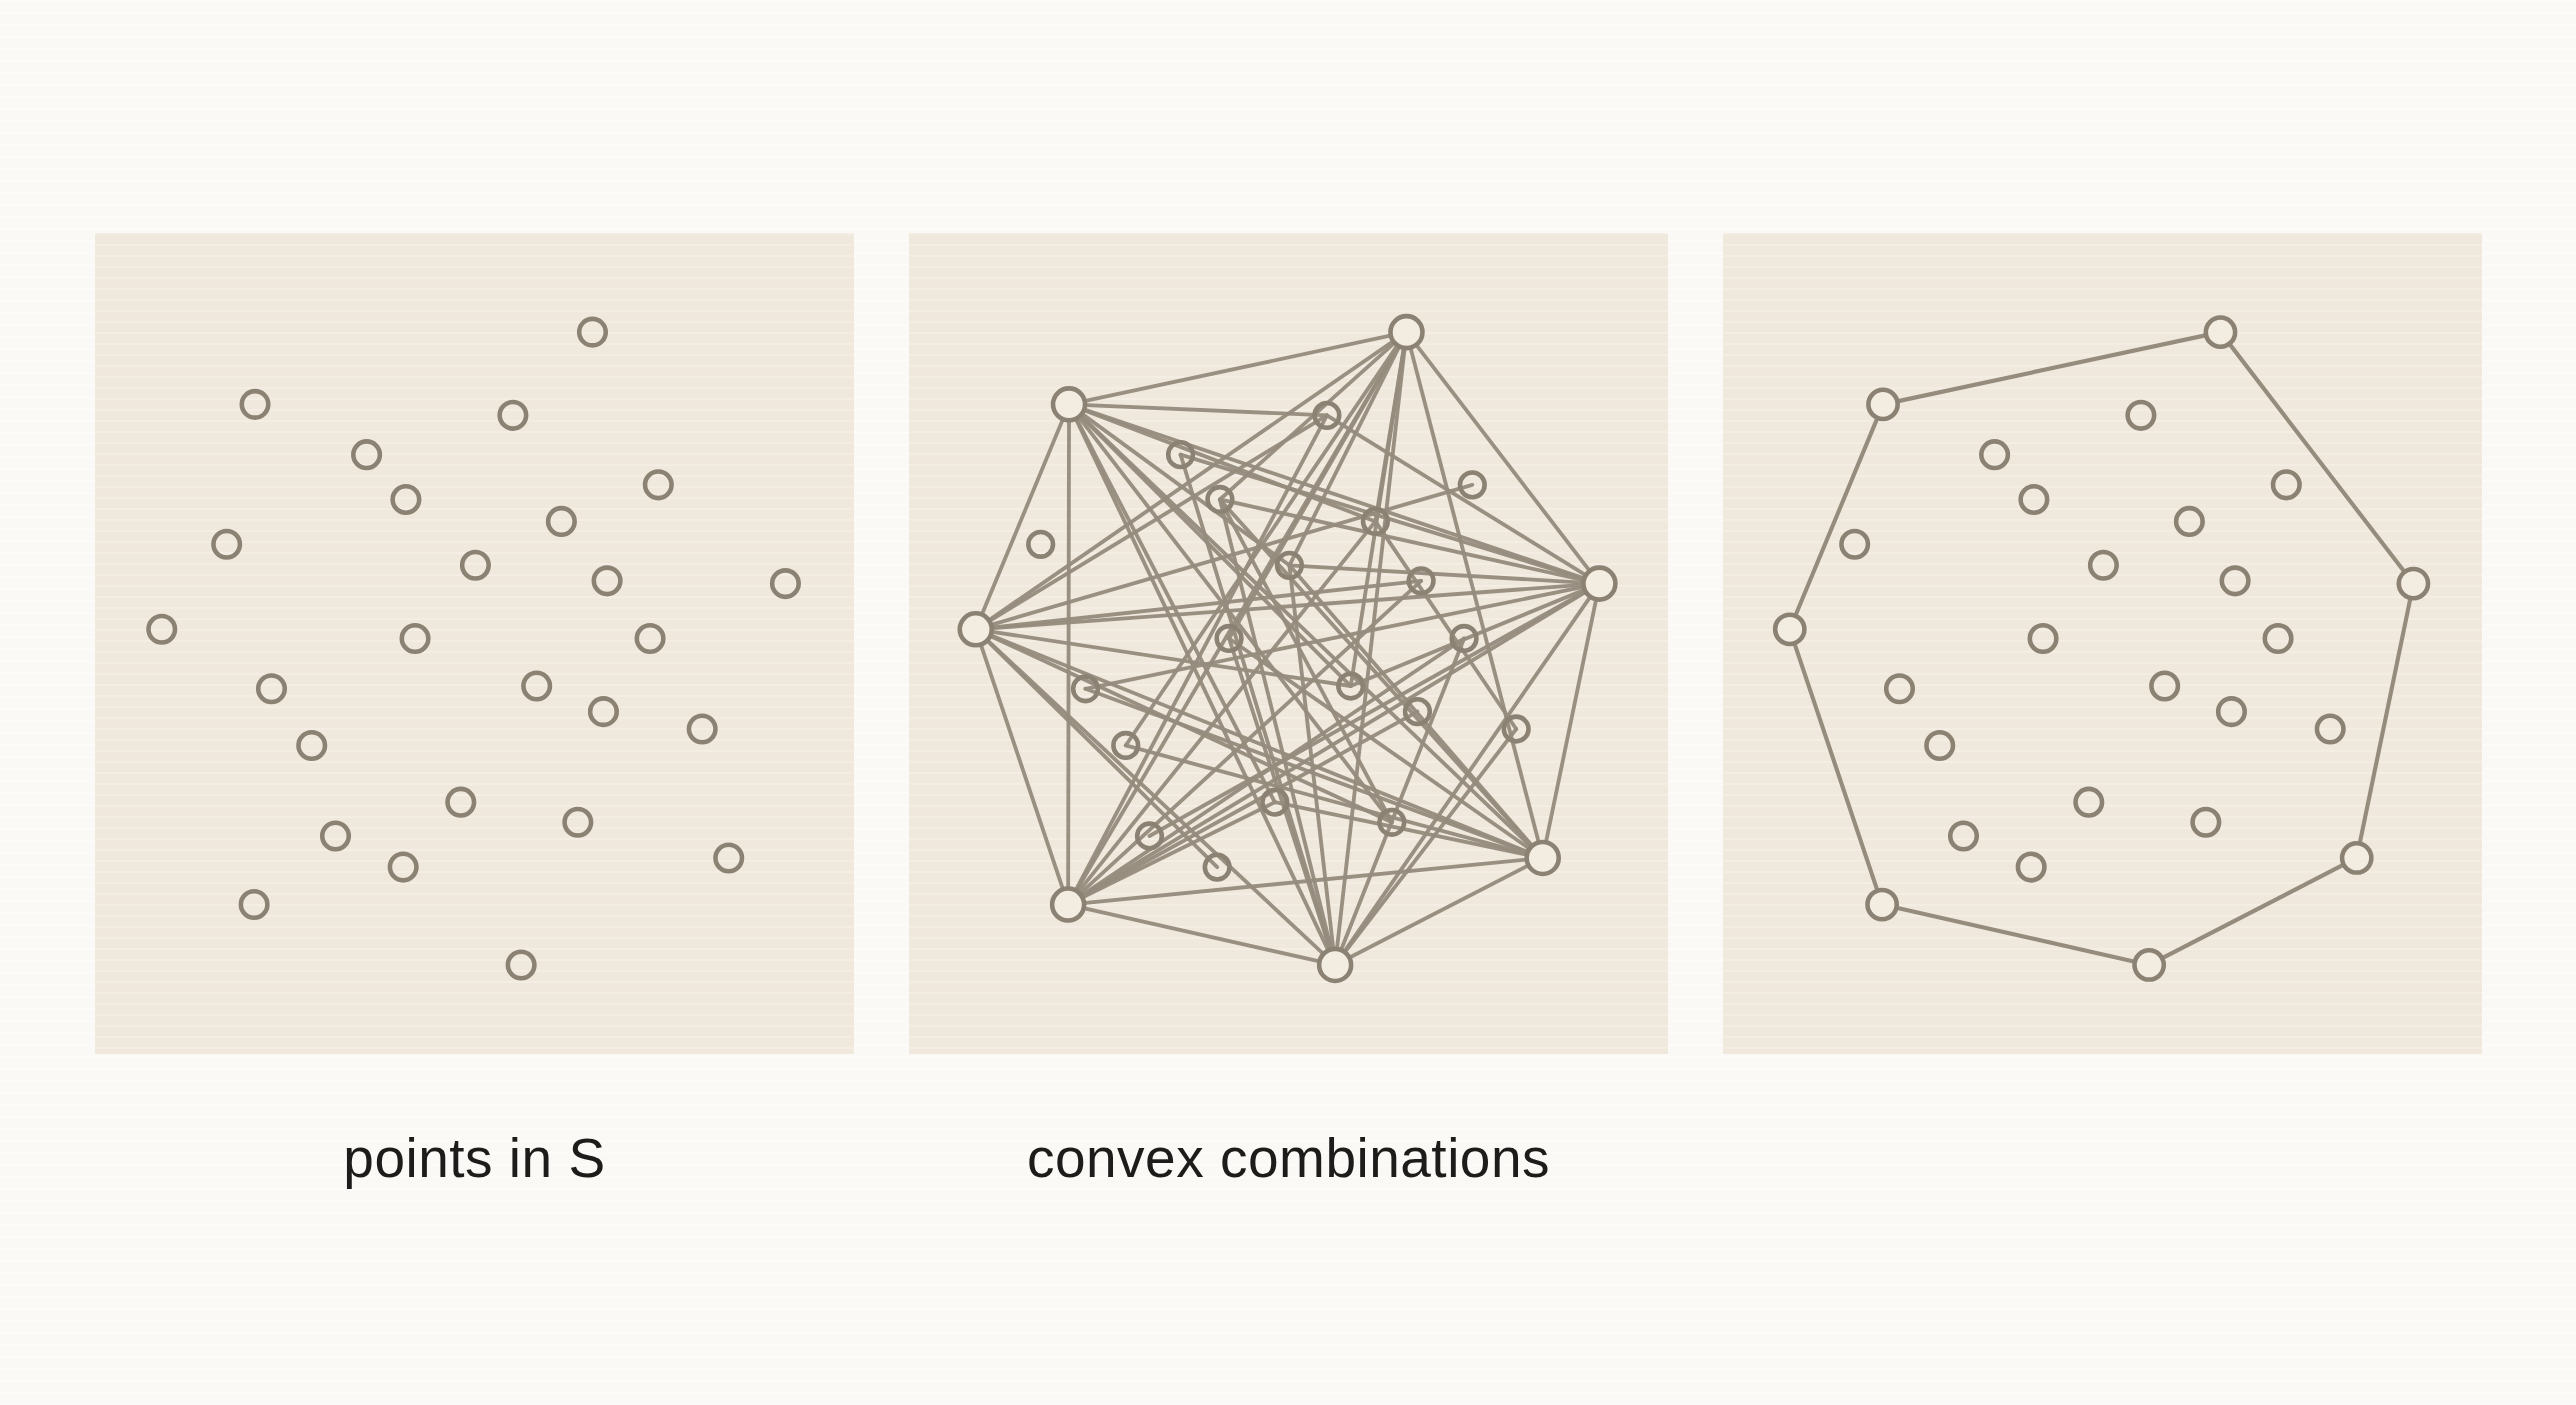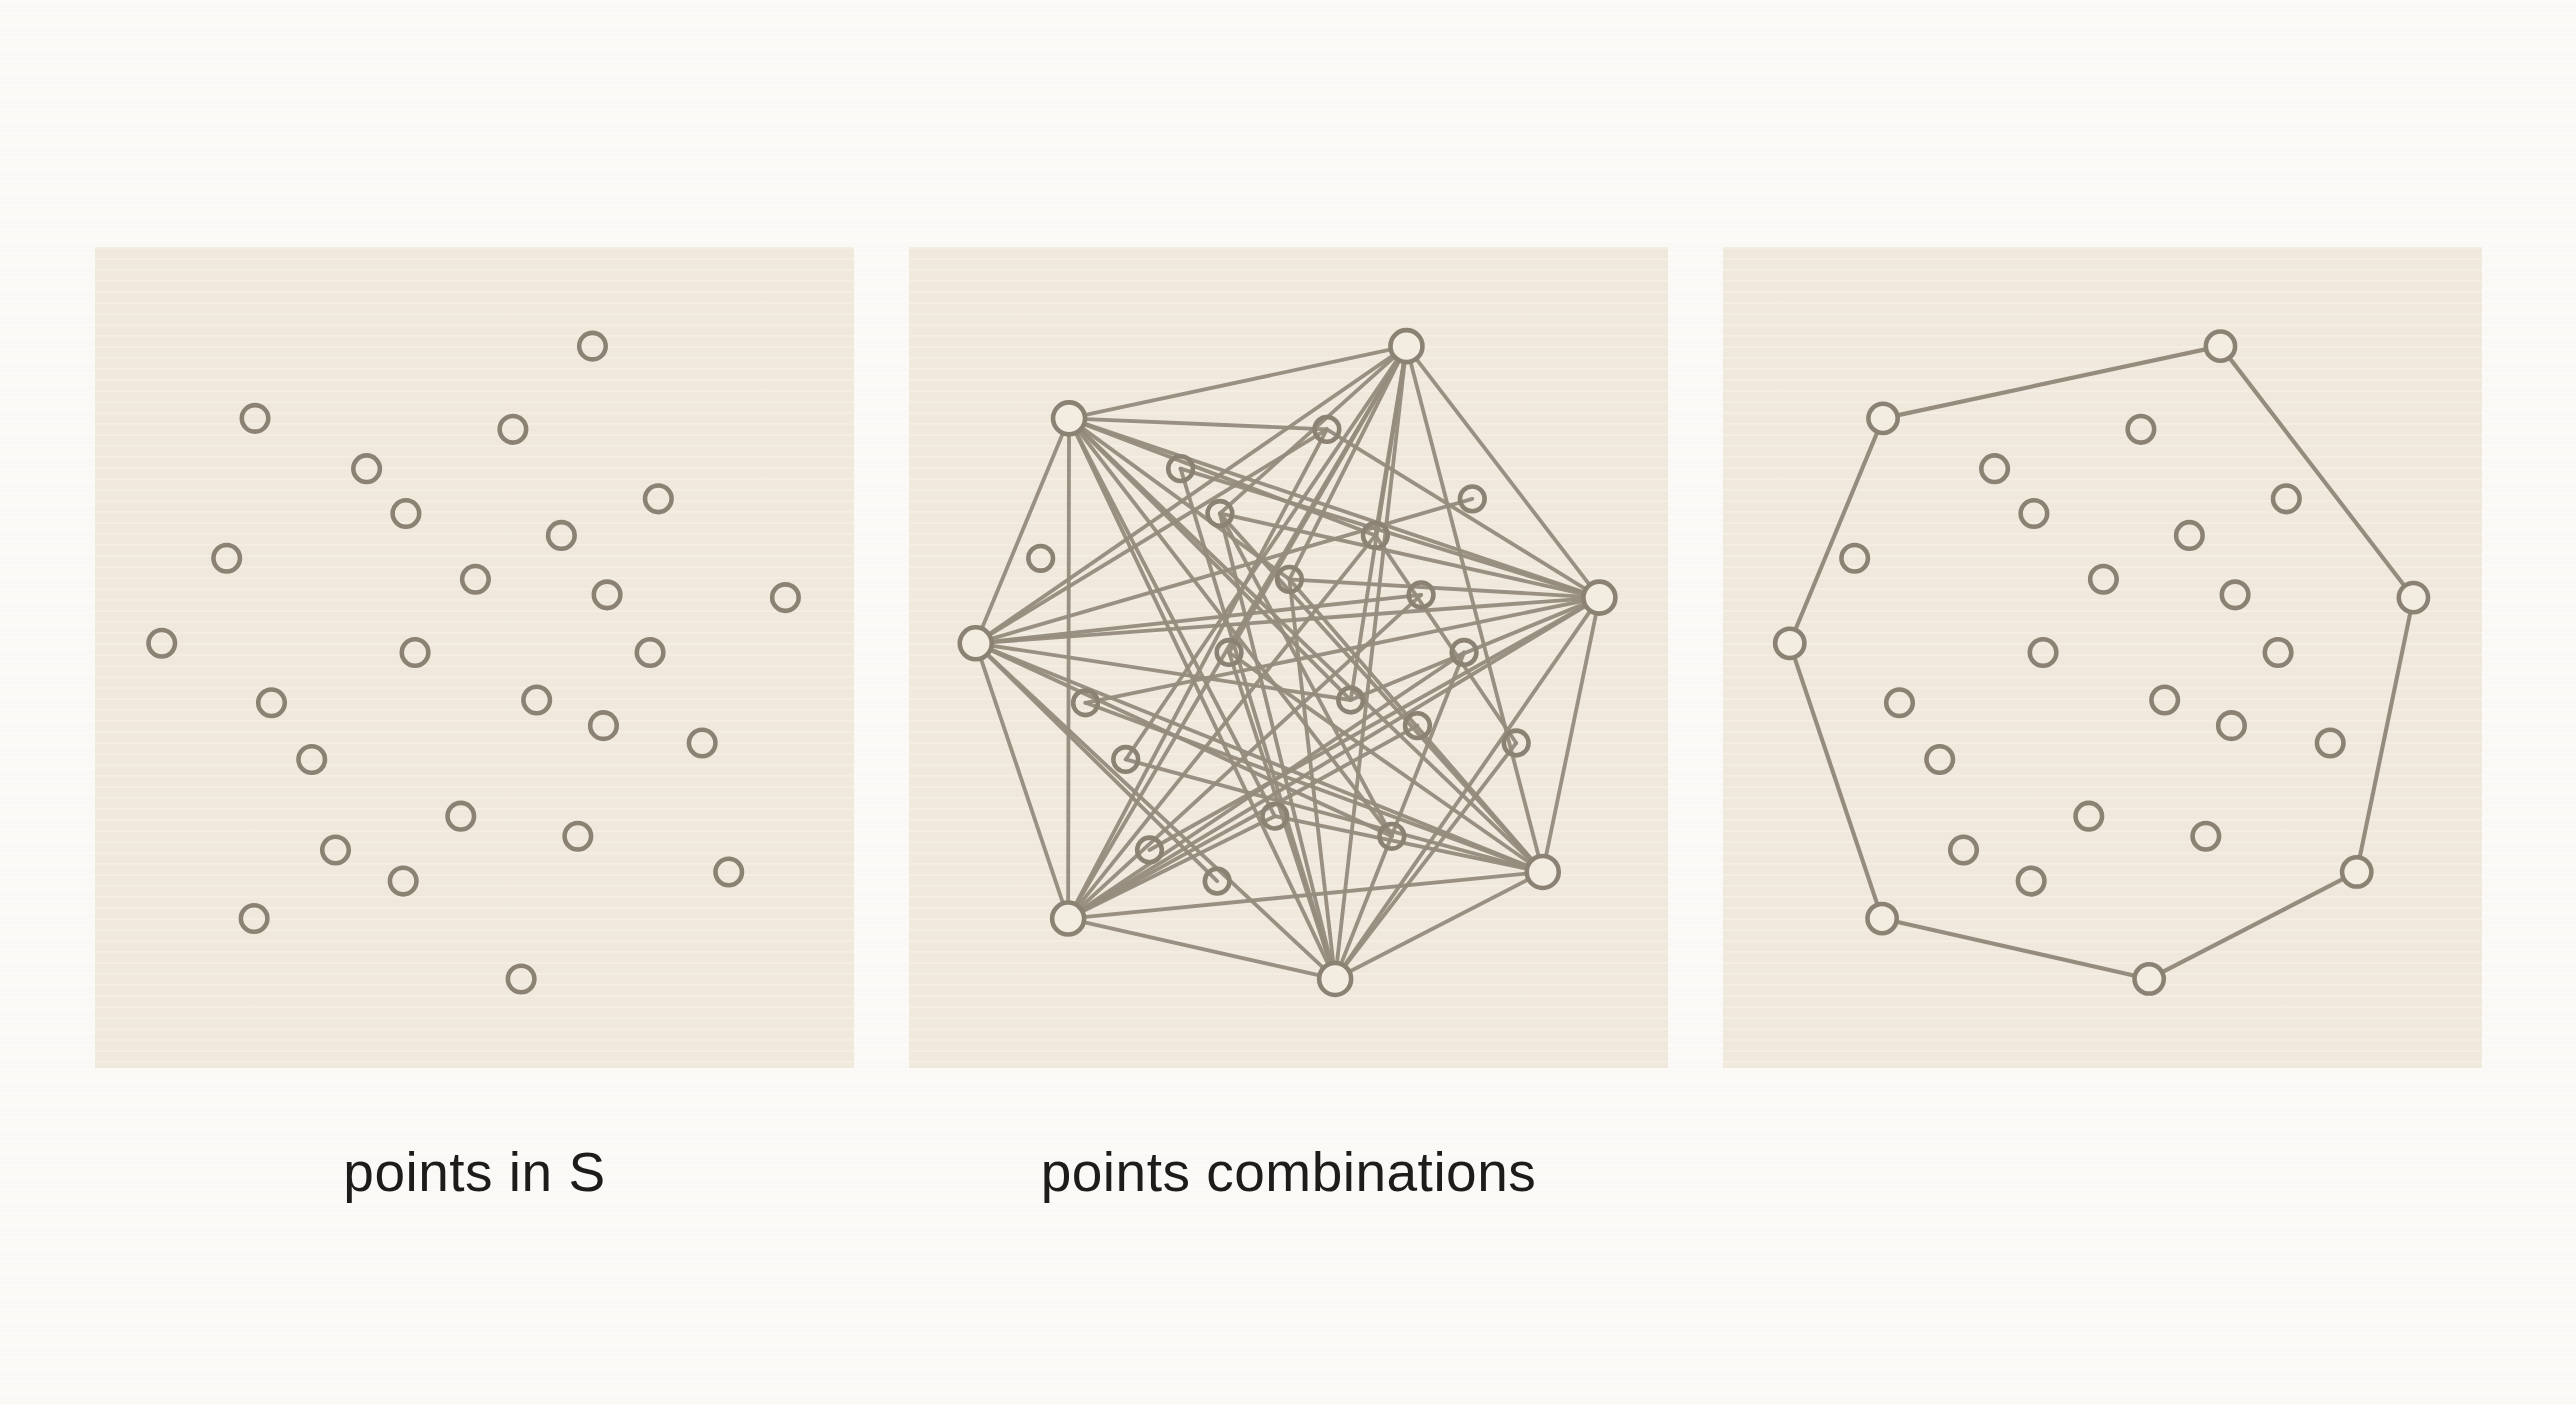--- a/index.html
+++ b/index.html
@@ -15,21 +15,21 @@
     position: relative;
     width: 2576px;
     height: 1405px;
     background:
       repeating-linear-gradient(180deg, rgba(255,255,255,0.25) 0 1.8px, rgba(0,0,0,0.004) 1.8px 12px),
       #fbfaf7;
   }
   .panels-row {
     position: absolute;
     left: 95px;
-    top: 247px;
+    top: 233px;
     display: flex;
     gap: 55px;
   }
   figure.panel-col {
     margin: 0;
     width: 759px;
     display: flex;
     flex-direction: column;
     align-items: center;
   }
@@ -184,21 +184,21 @@
             <circle cx="400" cy="622" r="13.5" fill="none" stroke="#8b8274" stroke-width="5"></circle>
             <circle cx="263" cy="659" r="13.5" fill="none" stroke="#8b8274" stroke-width="5"></circle>
             <circle cx="528" cy="644" r="13.5" fill="none" stroke="#8b8274" stroke-width="5"></circle>
             <circle cx="337" cy="693" r="13.5" fill="none" stroke="#8b8274" stroke-width="5"></circle>
             <circle cx="693" cy="683" r="17.5" fill="#f3ece1" stroke="#8b8274" stroke-width="5"></circle>
             <circle cx="174" cy="734" r="17.5" fill="#f3ece1" stroke="#8b8274" stroke-width="5"></circle>
             <circle cx="466" cy="800" r="17.5" fill="#f3ece1" stroke="#8b8274" stroke-width="5"></circle>
           </svg>
       </div>
       <figcaption>
-        <span>points combinations</span>
+        <span>convex combinations</span>
       </figcaption>
     </figure>
 
     <figure class="panel-col">
       <div class="panel">
         <svg viewBox="0 0 830 897" xmlns="http://www.w3.org/2000/svg">
             <path d="M544 108 L755 383 L693 683 L466 800 L174 734 L73 433 L175 187 Z" fill="none" stroke="#958c7e" stroke-width="4.5" stroke-linejoin="round"></path>
             <circle cx="544" cy="108" r="16" fill="#f3ece1" stroke="#8b8274" stroke-width="5"></circle>
             <circle cx="175" cy="187" r="16" fill="#f3ece1" stroke="#8b8274" stroke-width="5"></circle>
             <circle cx="457" cy="199" r="14.5" fill="none" stroke="#8b8274" stroke-width="5"></circle>

